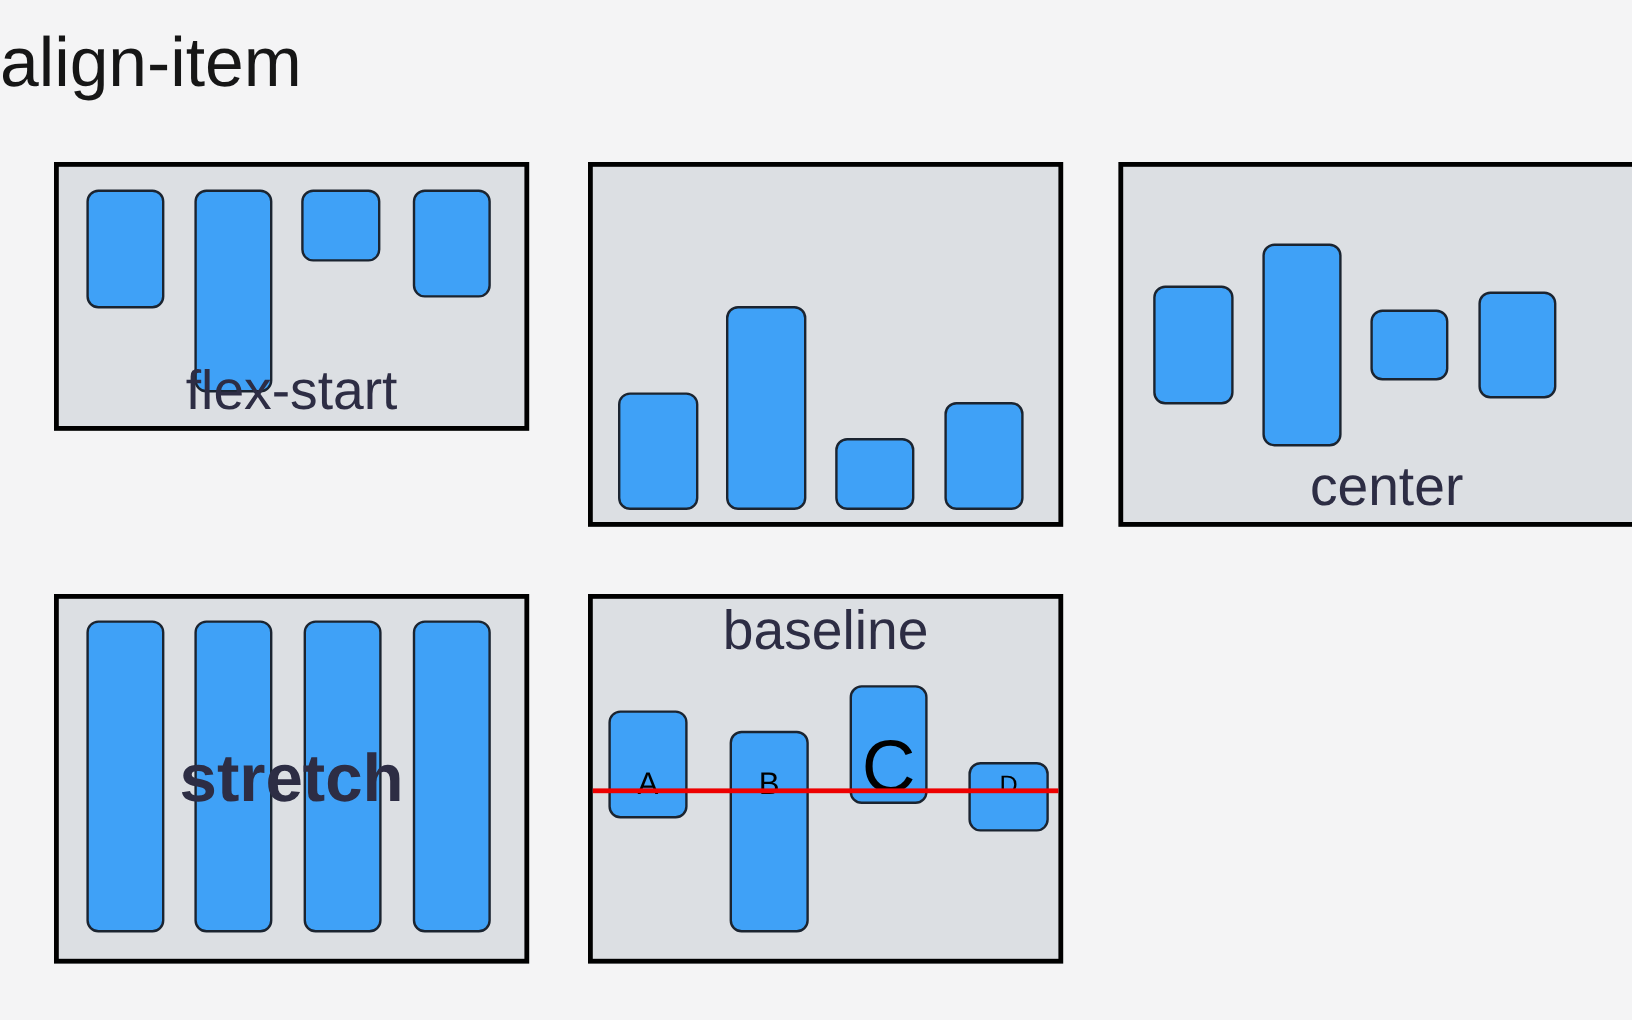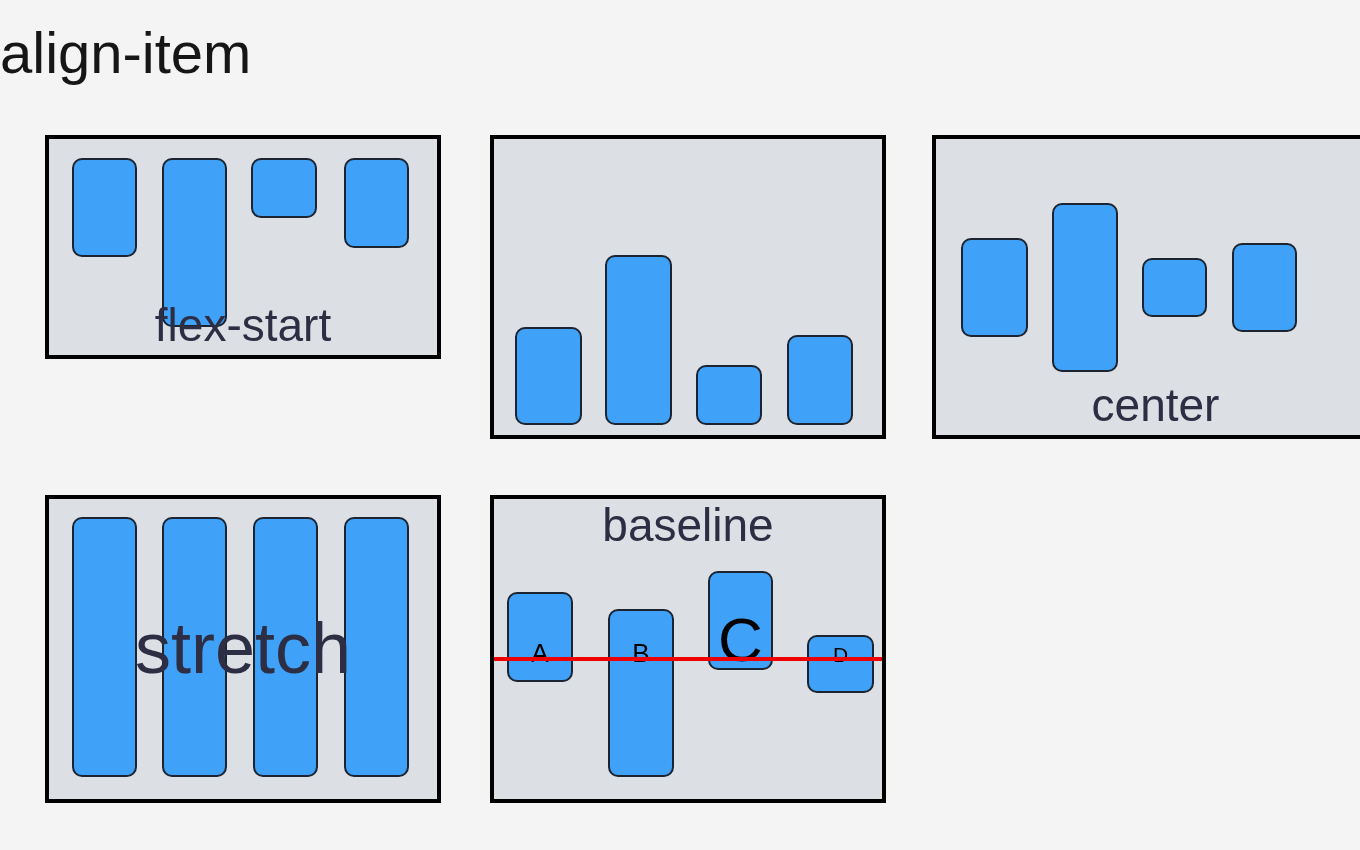--- a/index.html
+++ b/index.html
@@ -45,22 +45,23 @@
     text-align: center;
     font-size: 46px;
     font-weight: 500;
     color: #2d2d44;
     line-height: 1.05;
     pointer-events: none;
   }
   .panel-label.middle {
     top: 50%;
     transform: translateY(-50%);
-    font-size: 72px;
+    font-size: 56px;
     z-index: 3;
+    font-weight: bold;
   }
   .item-letter {
     position: absolute;
     left: 0;
     right: 0;
     text-align: center;
     color: #000000;
     line-height: 1;
     font-weight: 400;
   }

